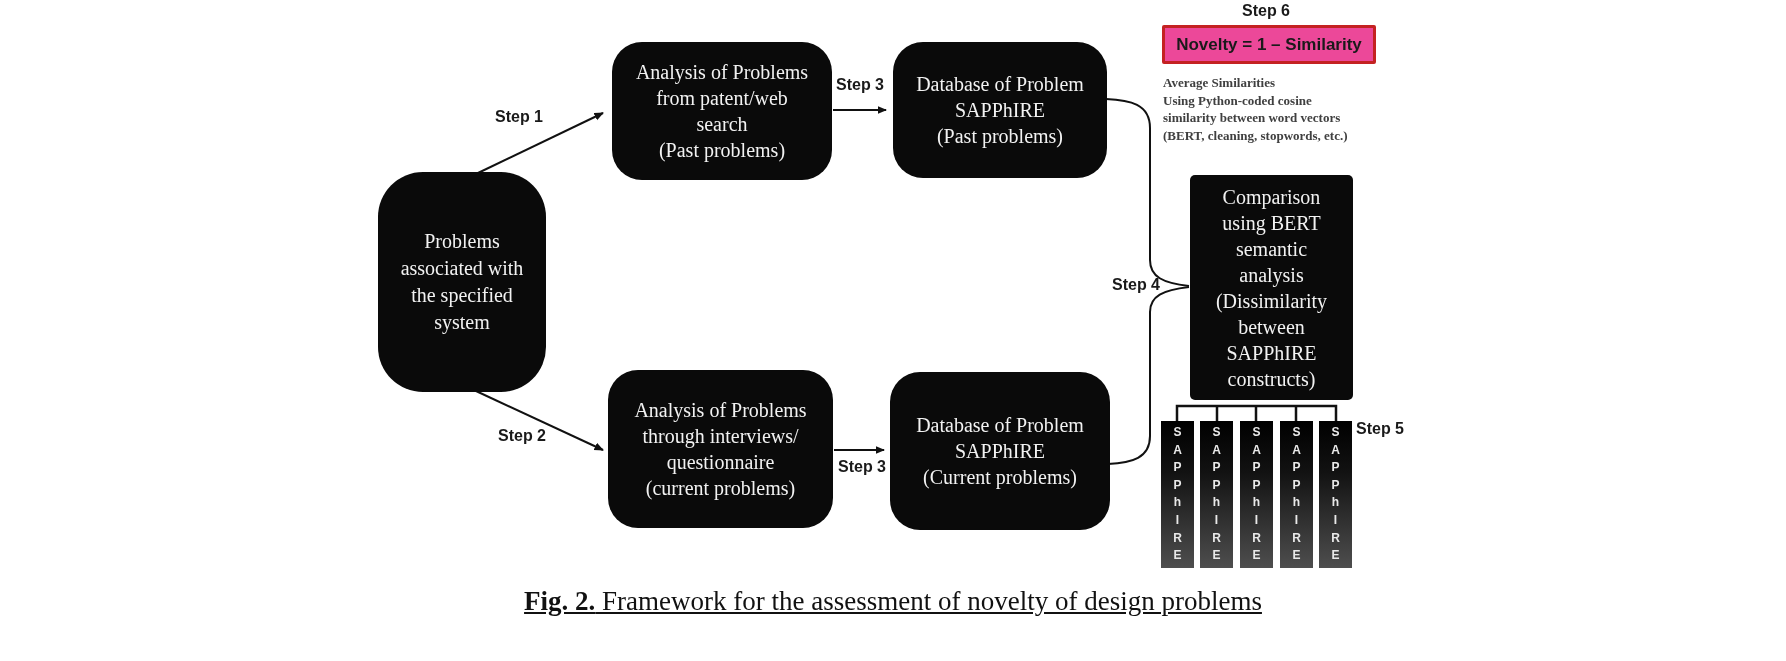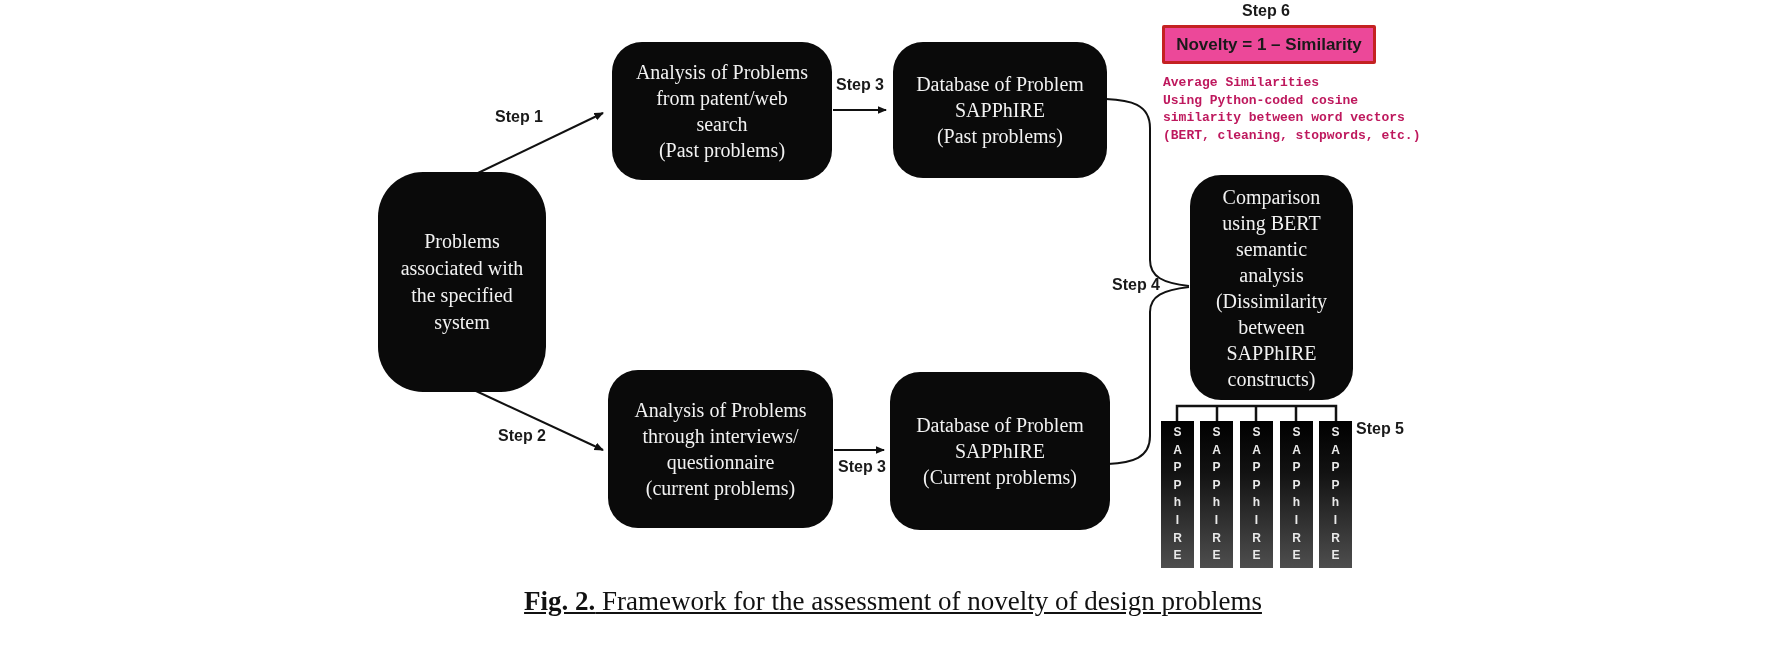--- a/index.html
+++ b/index.html
@@ -21,21 +21,21 @@
     text-align:center;
     white-space:pre-line;
     font-size:20px;line-height:26px;
     font-family:"Liberation Serif", serif;
   }
   .box-problems{left:378px;top:172px;width:168px;height:220px;border-radius:45px;line-height:27px;}
   .box-analysis-past{left:612px;top:42px;width:220px;height:138px;}
   .box-database-past{left:893px;top:42px;width:214px;height:136px;}
   .box-analysis-current{left:608px;top:370px;width:225px;height:158px;}
   .box-database-current{left:890px;top:372px;width:220px;height:158px;}
-  .box-comparison{left:1190px;top:175px;width:163px;height:225px;font-size:20px;line-height:26px;border-radius:31px;}
+  .box-comparison{left:1190px;top:175px;width:163px;height:225px;font-size:20px;line-height:26px;border-radius:5px;}
 
   .steplabel{
     position:absolute;
     font-family:"Liberation Sans", sans-serif;
     font-weight:bold;
     font-size:16px;
     color:#1a1a1a;
     white-space:nowrap;
   }
   .lbl-step1{left:495px;top:108px;}
@@ -54,23 +54,23 @@
     display:flex;align-items:center;justify-content:center;
     font-family:"Liberation Sans", sans-serif;
     font-weight:bold;font-size:17px;color:#1a1a1a;
     border-radius:2px;
     box-sizing:content-box;
   }
 
   .annotation{
     position:absolute;
     left:1163px;top:74px;width:270px;
-    font-family:Liberation Mono, monospace;
+    font-family:Liberation Serif, serif;
     font-weight:bold;font-size:13px;line-height:17.5px;
-    color:#be185d;
+    color:#404040;
     white-space:pre-line;
   }
 
   .sapphire-bar{
     position:absolute;
     top:421px;width:33px;height:147px;
     background:linear-gradient(180deg,#000000 0%,#121212 35%,#4e4e4e 100%);
     color:#e9e9e9;
     font-family:"Liberation Sans", sans-serif;
     font-weight:bold;font-size:12px;line-height:17.6px;

